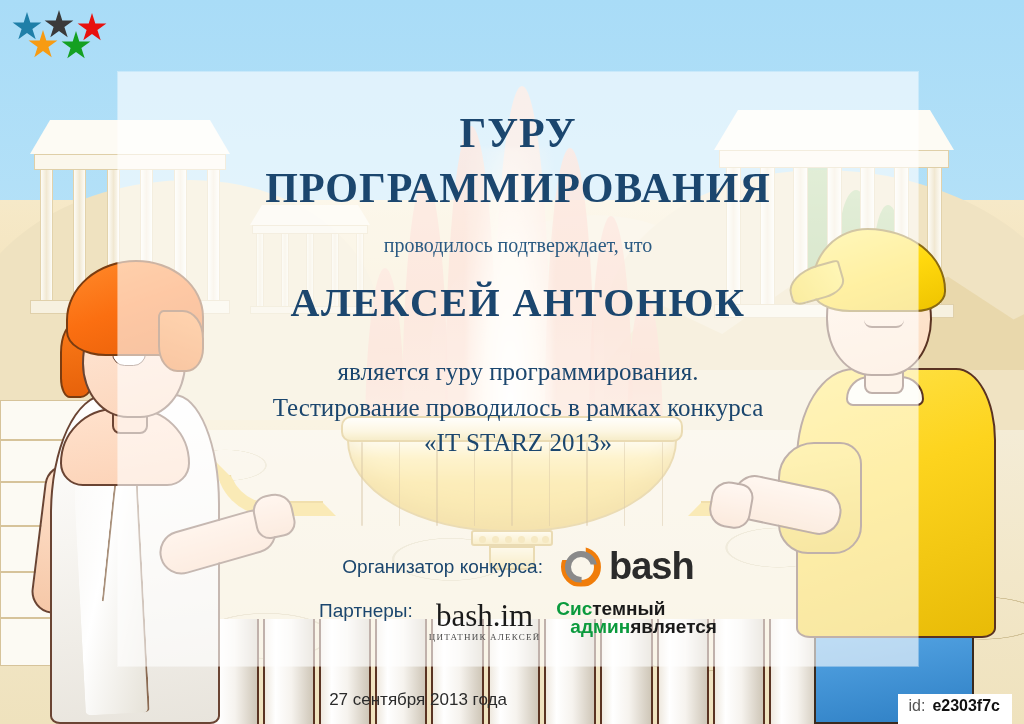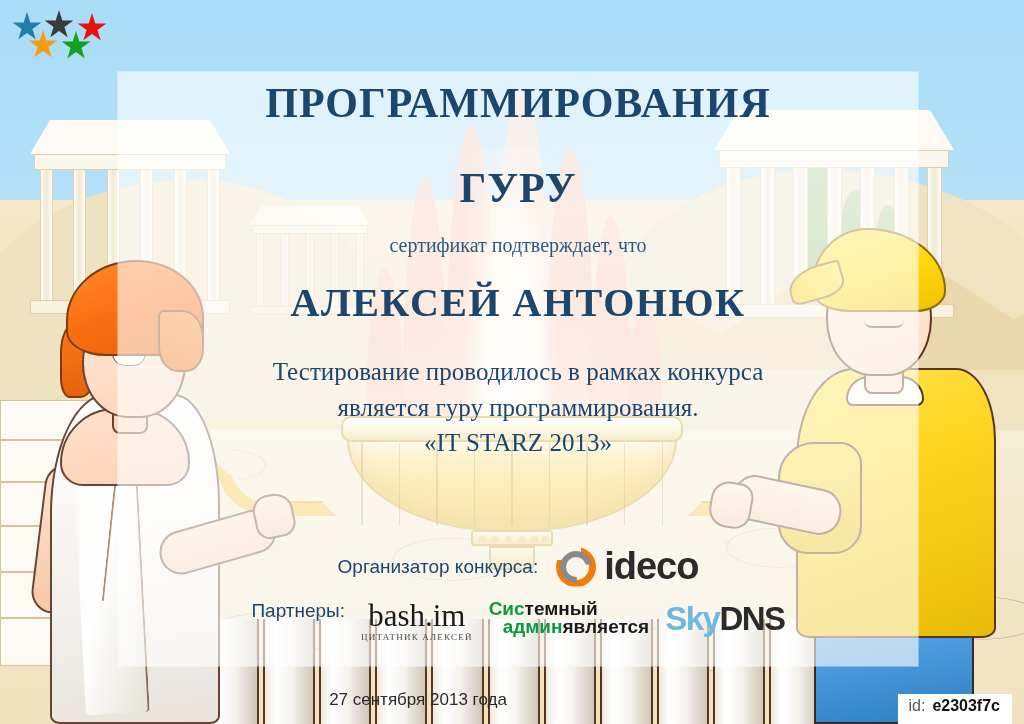--- a/index.html
+++ b/index.html
@@ -643,39 +643,39 @@
     <div class="stars">
       <span class="star" id="star-blue"></span>
       <span class="star" id="star-black"></span>
       <span class="star" id="star-red"></span>
       <span class="star" id="star-orange"></span>
       <span class="star" id="star-green"></span>
     </div>
   </div>
 
   <div class="content">
+    <div class="title title-1">ГУРУ</div>
     <div class="title title-2">ПРОГРАММИРОВАНИЯ</div>
-    <div class="title title-1">ГУРУ</div>
-    <div class="subtitle">сертификат подтверждает, что</div>
+    <div class="subtitle">проводилось подтверждает, что</div>
     <div class="name">АЛЕКСЕЙ АНТОНЮК</div>
     <div class="body-text">
+      <div>является гуру программирования.</div>
       <div>Тестирование проводилось в рамках конкурса</div>
-      <div>является гуру программирования.</div>
       <div>«IT STARZ 2013»</div>
     </div>
   </div>
 
   <div class="org-row">
     <span class="org-label">Организатор конкурса:</span>
     <span class="ideco">
       <span class="ideco-mark">
         <span class="ring-o"></span>
           <span class="ring-g"></span>
       </span>
-      <span class="ideco-word">ideco</span>
+      <span class="ideco-word">bash</span>
     </span>
   </div>
 
   <div class="partners-row">
     <span class="partners-label">Партнеры:</span>
 
 
     <span class="bash">
       <div class="bash-main">bash.im</div>
       <div class="bash-sub">ЦИТАТНИК АЛЕКСЕЙ</div>
@@ -683,23 +683,20 @@
 
     <span class="sysadmin">
       <div class="l1">
         <span class="sa-green">Сис</span><span class="sa-black">темный</span>
       </div>
       <div class="l2">
         <span class="sa-green">админ</span><span class="sa-black">является</span>
       </div>
     </span>
 
-    <span class="skydns">
-      <span class="sky-blue">Sky</span><span class="sky-dark">DNS</span>
-    </span>
   </div>
 
   <div class="date">27 сентября 2013 года</div>
 
   <div class="idbox">
     <span>id:</span>
     <span class="idval">e2303f7c</span>
   </div>
 
 </div>

